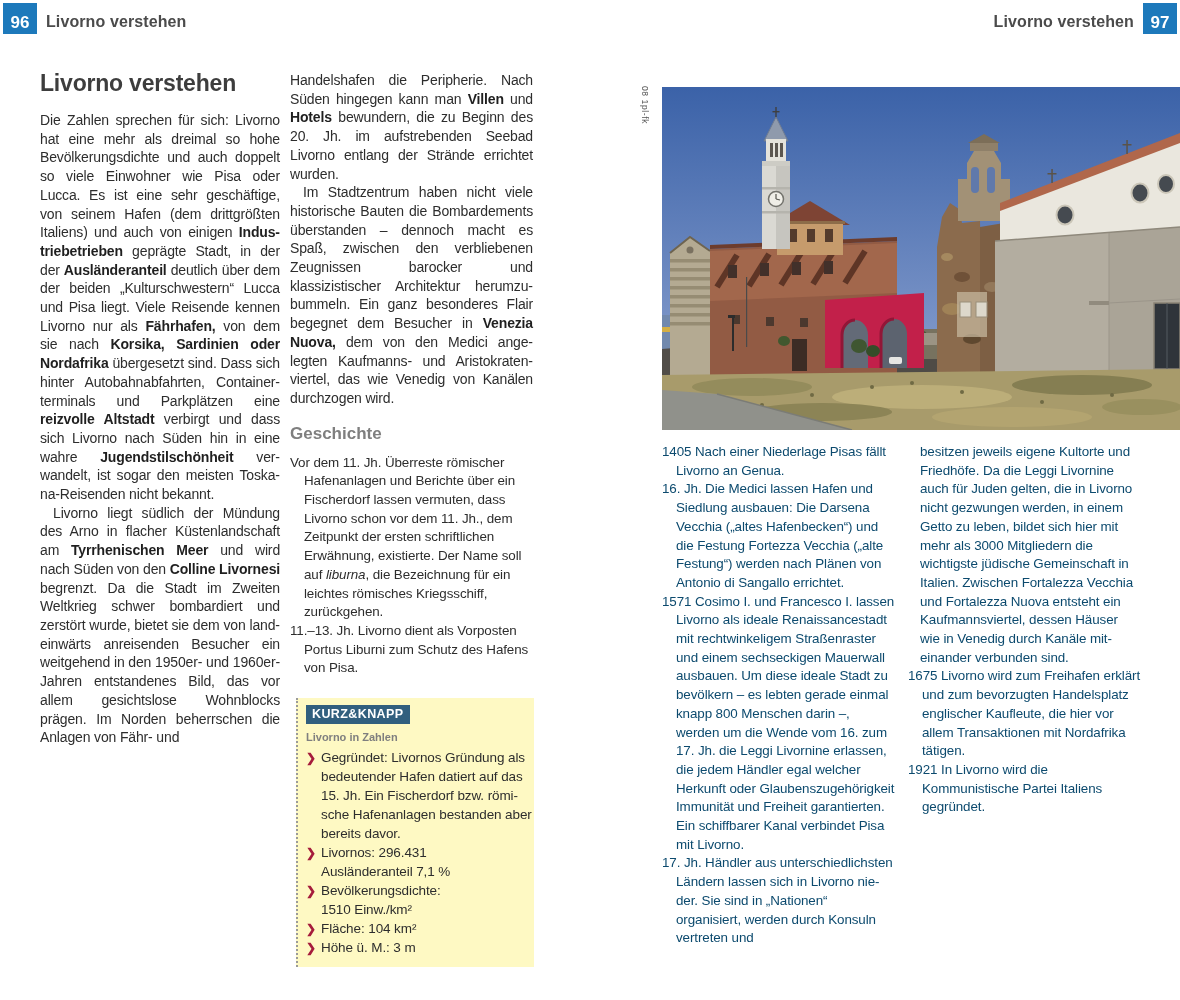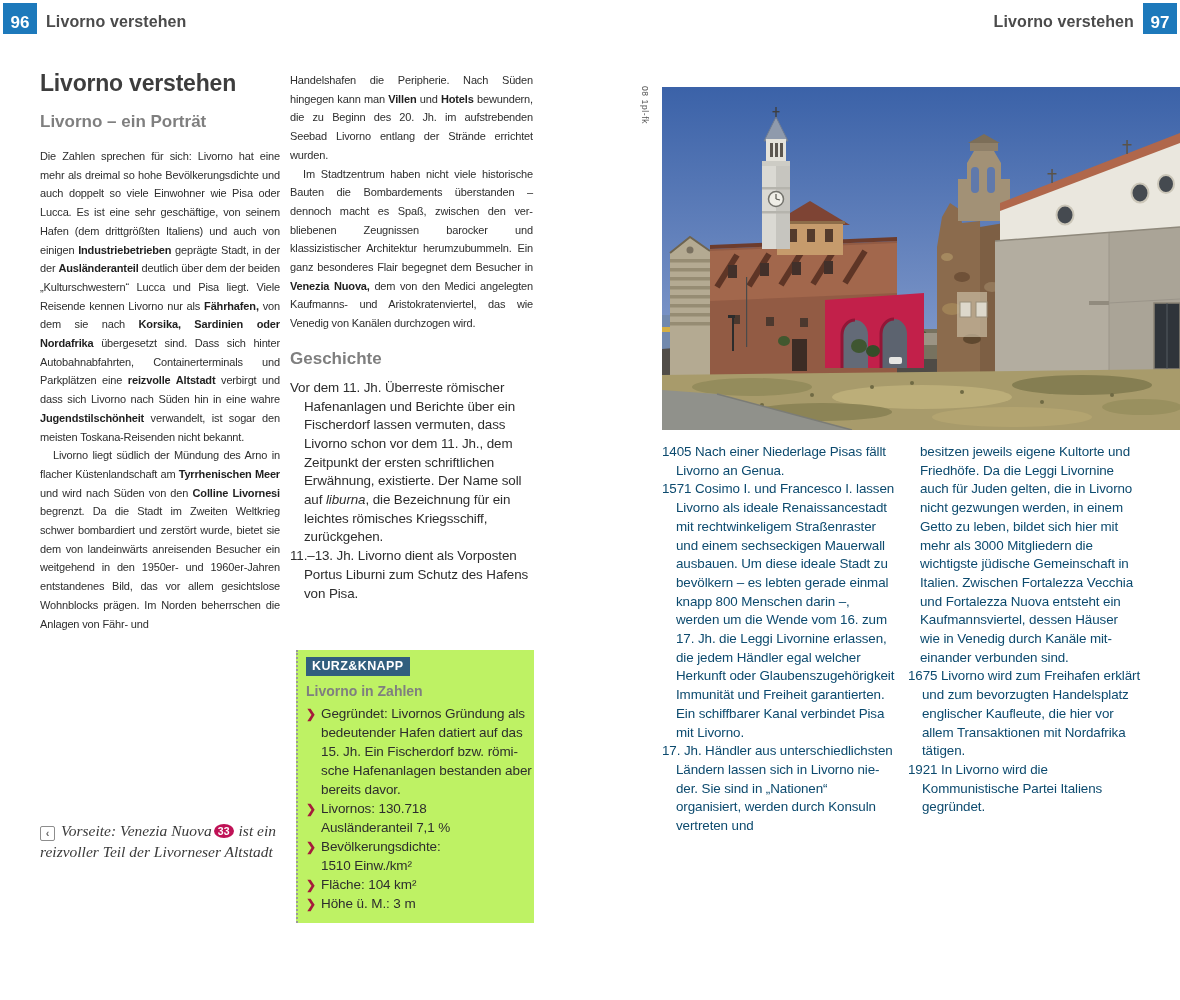--- a/index.html
+++ b/index.html
@@ -14,21 +14,21 @@
          font-weight:bold;font-size:17px;display:flex;align-items:flex-end;justify-content:center;
          padding-bottom:1px;box-sizing:border-box;}
   .hdr-title{font-weight:bold;font-size:16px;color:#4b4b4b;padding-bottom:3px;letter-spacing:.1px;}
 
   
   .col{position:absolute;}
   .col-left{left:40px;top:70px;width:240px;}
   .col-mid{left:290px;top:71px;width:243px;}
   h1{margin:0 0 15px 0;font-size:23px;line-height:26px;color:#3d3d3d;letter-spacing:-.2px;}
   h2.sub{margin:0 0 15px 0;font-size:17px;line-height:21px;color:var(--heading-gray,#7f7f7f);}
-  .body p{margin:0;font-size:11px;line-height:18.7px;letter-spacing:-.15px;
+  .body p{margin:0;font-size:14px;line-height:18.7px;letter-spacing:-.15px;
           text-align:justify;color:var(--body-ink,#2d2d2d);}
   .body p.indent{text-indent:13px;}
   .body b,.body .bseg{font-weight:bold;color:#1f1f1f;}
   h2.hist{margin:15px 0 10px 0;font-size:17px;line-height:21px;color:var(--heading-gray,#7f7f7f);}
   .hang{margin:0;font-size:13.4px;line-height:18.7px;letter-spacing:-.1px;text-align:left;
         padding-left:14px;text-indent:-14px;}
   .cont{margin:0;font-size:13.4px;line-height:18.7px;letter-spacing:-.1px;text-align:left;
         padding-left:12px;}
 
   
@@ -39,25 +39,25 @@
   .ref-icon{display:inline-block;width:13px;height:13px;border:1.5px solid #8d8d8d;border-radius:2px;
             color:#6b6b6b;font-style:normal;font-weight:bold;font-size:11px;line-height:12px;
             text-align:center;margin-right:6px;vertical-align:-1px;
             font-family:"Liberation Sans",sans-serif;}
   .badge{display:inline-block;background:var(--badge-pink,#bf1256);color:#fff;border-radius:50%;
          min-width:20px;height:14px;line-height:14px;font-size:10.5px;font-weight:bold;
          font-style:normal;text-align:center;margin:0 1px 0 2px;vertical-align:1px;
          font-family:"Liberation Sans",sans-serif;}
 
   
-  .kk{position:absolute;left:296px;top:650px;width:238px;box-sizing:border-box;background:#bef264;
+  .kk{position:absolute;left:296px;top:698px;width:238px;box-sizing:border-box;background:#fef9c3;
       border-left:2px dotted #9a9a9a;padding:6px 0 10px 8px;z-index:3;}
   .kk-label{display:inline-block;background:var(--kurzknapp-bg,#315f7e);color:#fff;
             font-weight:bold;font-size:12.5px;letter-spacing:.4px;padding:2px 6px 3px;}
-  .kk-title{margin:7px 0 5px 0;font-size:14px;color:var(--heading-gray,#7f7f7f);font-weight:bold;}
+  .kk-title{margin:7px 0 5px 0;font-size:11px;color:var(--heading-gray,#7f7f7f);font-weight:bold;}
   .kk ul{margin:0;padding:0;list-style:none;}
   .kk li{position:relative;padding-left:15px;font-size:13.5px;line-height:19px;
          letter-spacing:-.1px;text-align:left;}
   .chev{position:absolute;left:0;top:1px;color:var(--bullet-red,#a51c3c);font-weight:bold;
         font-size:12px;}
 
   
   .credit{position:absolute;left:640px;top:86px;writing-mode:vertical-rl;
           font-size:8.5px;color:#555;letter-spacing:.6px;}
   .photo{position:absolute;left:662px;top:87px;width:518px;height:343px;margin:0;}
@@ -76,47 +76,45 @@
     <div class="pgbox">96</div>
     <div class="hdr-title">Livorno verstehen</div>
   </div>
   <div class="hdr right">
     <div class="hdr-title">Livorno verstehen</div>
     <div class="pgbox">97</div>
   </div>
 
   <section class="col col-left">
     <h1>Livorno verstehen</h1>
-    <h2 class="sub">Livorno – ein Porträt</h2>
     <div class="body">
       <p><span>Die Zahlen sprechen für sich: Livor­no hat eine mehr als dreimal so hohe Bevölkerungs­dichte und auch dop­pelt so viele Einwohner wie Pisa oder Lucca. Es ist eine sehr geschäftige, von seinem Hafen (dem drittgrößten Italiens) und auch von einigen </span><span class="bseg">Indus­triebetrieben</span><span> geprägte Stadt, in der der </span><span class="bseg">Ausländeranteil</span><span> deutlich über dem der beiden „Kulturschwestern“ Lucca und Pisa liegt. Viele Reisende kennen Livorno nur als </span><span class="bseg">Fährhafen,</span><span> von dem sie nach </span><span class="bseg">Korsika, Sardini­en oder Nordafrika</span><span> übergesetzt sind. Dass sich hinter Autobahn­abfahrten, Container­terminals und Parkplätzen eine </span><span class="bseg">reizvolle Altstadt</span><span> verbirgt und dass sich Livorno nach Süden hin in eine wahre </span><span class="bseg">Jugendstilschönheit</span><span> ver­wandelt, ist sogar den meisten Toska­na-Reisenden nicht bekannt.</span></p>
       <p class="indent"><span>Livorno liegt südlich der Mündung des Arno in flacher Küsten­landschaft am </span><span class="bseg">Tyrrhenischen Meer</span><span> und wird nach Süden von den </span><span class="bseg">Colline Livorne­si</span><span> begrenzt. Da die Stadt im Zweiten Weltkrieg schwer bombardiert und zerstört wurde, bietet sie dem von land­ein­wärts anreisenden Besucher ein weitgehend in den 1950er- und 1960er-Jahren entstandenes Bild, das vor allem gesichtslose Wohn­blocks prägen. Im Norden beherr­schen die Anlagen von Fähr- und</span></p>
     </div>
   </section>
 
   <div class="captions">
-    <p><span class="ref-icon">‹</span><span>Vorseite: Venezia Nuova</span><span class="badge">33</span><span> ist ein reizvoller Teil der Livorneser Altstadt</span></p>
   </div>
 
   <section class="col col-mid">
     <div class="body">
       <p><span>Handelshafen die Peripherie. Nach Süden hingegen kann man </span><span class="bseg">Villen</span><span> und </span><span class="bseg">Hotels</span><span> bewundern, die zu Beginn des 20. Jh. im aufstrebenden Seebad Livorno entlang der Strände errichtet wurden.</span></p>
       <p class="indent"><span>Im Stadtzentrum haben nicht vie­le historische Bauten die Bombar­dements überstanden – dennoch macht es Spaß, zwischen den ver­bliebenen Zeugnissen barocker und klassizistischer Architektur herumzu­bummeln. Ein ganz besonderes Flair begegnet dem Besucher in </span><span class="bseg">Venezia Nuova,</span><span> dem von den Medici ange­legten Kaufmanns- und Aristokraten­viertel, das wie Venedig von Kanälen durchzogen wird.</span></p>
     </div>
     <h2 class="hist">Geschichte</h2>
     <p class="hang"><span class="bseg">Vor dem 11. Jh.</span><span> Überreste römischer Hafen­anlagen und Berichte über ein Fischerdorf lassen vermuten, dass Livorno schon vor dem 11. Jh., dem Zeit­punkt der ersten schriftlichen Erwäh­nung, existierte. Der Name soll auf </span><span style="font-style: italic;">liburna</span><span>, die Bezeichnung für ein leichtes römisches Kriegsschiff, zurückgehen.</span></p>
     <p class="hang"><span class="bseg">11.–13. Jh.</span><span> Livorno dient als Vorposten Portus Liburni zum Schutz des Hafens von Pisa.</span></p>
   </section>
 
   <aside class="kk">
     <span class="kk-label">KURZ&amp;KNAPP</span>
     <div class="kk-title">Livorno in Zahlen</div>
     <ul>
       <li><span class="chev">❯</span><span><span class="bseg">Gegründet:</span><span> Livornos Gründung als bedeutender Hafen datiert auf das 15. Jh. Ein Fischerdorf bzw. römi­sche Hafen­anlagen bestanden aber bereits davor.</span></span></li>
-      <li><span class="chev">❯</span><span><span class="bseg">Livornos:</span><span> 130.718</span><br><span>Ausländeranteil 7,1 %</span></span></li>
+      <li><span class="chev">❯</span><span><span class="bseg">Livornos:</span><span> 296.431</span><br><span>Ausländeranteil 7,1 %</span></span></li>
       <li><span class="chev">❯</span><span><span class="bseg">Bevölkerungsdichte:</span><br><span>1510 Einw./km²</span></span></li>
       <li><span class="chev">❯</span><span><span class="bseg">Fläche:</span><span> 104 km²</span></span></li>
       <li><span class="chev">❯</span><span><span class="bseg">Höhe ü. M.:</span><span> 3 m</span></span></li>
     </ul>
   </aside>
 
   <div class="credit">08 1pl-fk</div>
 
   <figure class="photo">
     <svg viewBox="0 0 518 343" width="518" height="343">
@@ -289,20 +287,21 @@
         <ellipse cx="122" cy="254" rx="6" ry="5" fill="#41582f"></ellipse>
         <rect x="70" y="230" width="2" height="34" fill="#2c2c2c"></rect>
         <rect x="66" y="228" width="7" height="3" fill="#2c2c2c"></rect>
         <rect x="84" y="190" width="1.2" height="70" fill="#4a4a4a"></rect>
       </g>
     </svg>
   </figure>
 
   <section class="tl tl1">
     <p class="hang"><span class="bseg">1405</span><span> Nach einer Niederlage Pisas fällt Livorno an Genua.</span></p>
+    <p class="hang"><span class="bseg">16. Jh.</span><span> Die Medici lassen Hafen und Sied­lung ausbauen: Die Darsena Vecchia („altes Hafenbecken“) und die Festung Fortezza Vecchia („alte Festung“) wer­den nach Plänen von Antonio di Sangallo errichtet.</span></p>
     <p class="hang"><span class="bseg">1571</span><span> Cosimo I. und Francesco I. lassen Livorno als ideale Renaissance­stadt mit rechtwinkeligem Straßen­raster und einem sechseckigen Mauerwall aus­bauen. Um diese ideale Stadt zu bevöl­kern – es lebten gerade einmal knapp 800 Menschen darin –, werden um die Wende vom 16. zum 17. Jh. die Leggi Livornine erlassen, die jedem Händler egal welcher Herkunft oder Glaubens­zugehörigkeit Immunität und Freiheit garantierten. Ein schiffbarer Kanal ver­bindet Pisa mit Livorno.</span></p>
     <p class="hang"><span class="bseg">17. Jh.</span><span> Händler aus unterschiedlichs­ten Ländern lassen sich in Livorno nie­der. Sie sind in „Nationen“ organisiert, werden durch Konsuln vertreten und</span></p>
   </section>
   <section class="tl tl2">
     <p class="cont"><span>besitzen jeweils eigene Kultorte und Friedhöfe. Da die Leggi Livornine auch für Juden gelten, die in Livorno nicht gezwungen werden, in einem Getto zu leben, bildet sich hier mit mehr als 3000 Mitgliedern die wichtigste jüdi­sche Gemeinschaft in Italien. Zwischen Fortalezza Vecchia und Fortalezza Nuova entsteht ein Kaufmanns­viertel, dessen Häuser wie in Venedig durch Kanäle mit­einander verbunden sind.</span></p>
     <p class="hang"><span class="bseg">1675</span><span> Livorno wird zum Freihafen erklärt und zum bevorzugten Handelsplatz engli­scher Kaufleute, die hier vor allem Trans­aktionen mit Nordafrika tätigen.</span></p>
     <p class="hang"><span class="bseg">1921</span><span> In Livorno wird die Kommunistische Partei Italiens gegründet.</span></p>
   </section>
 
 </div>

